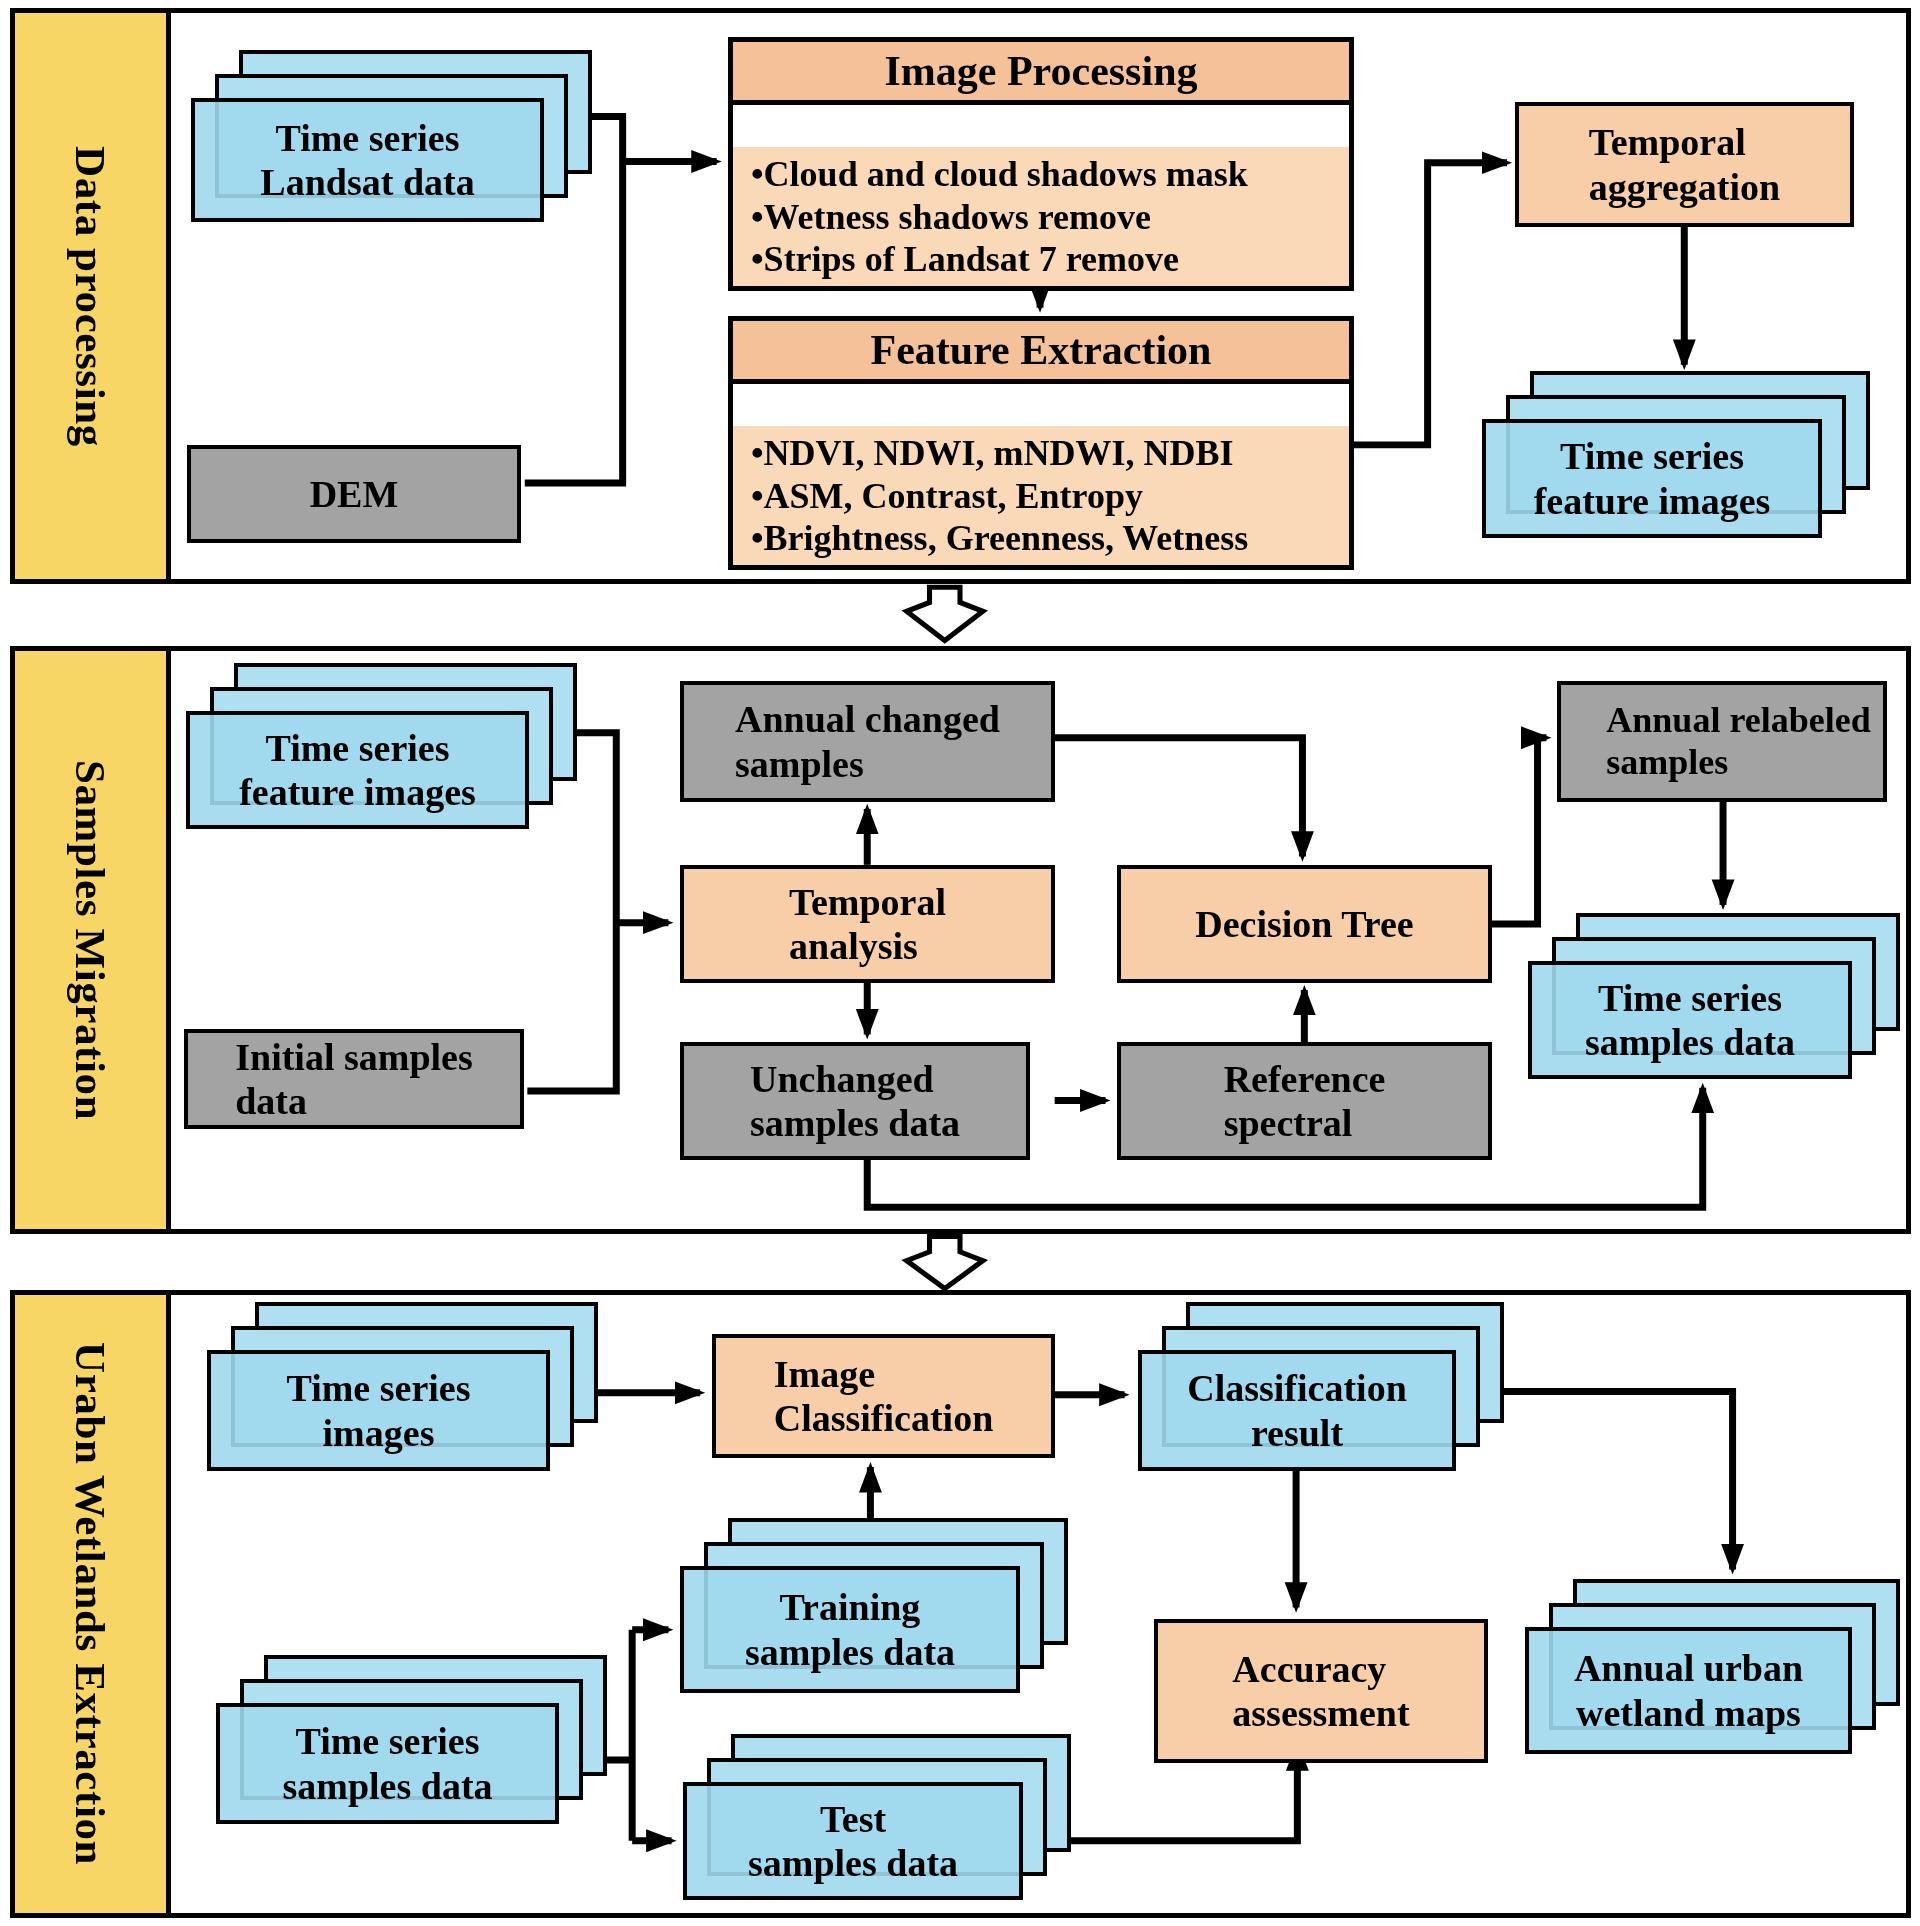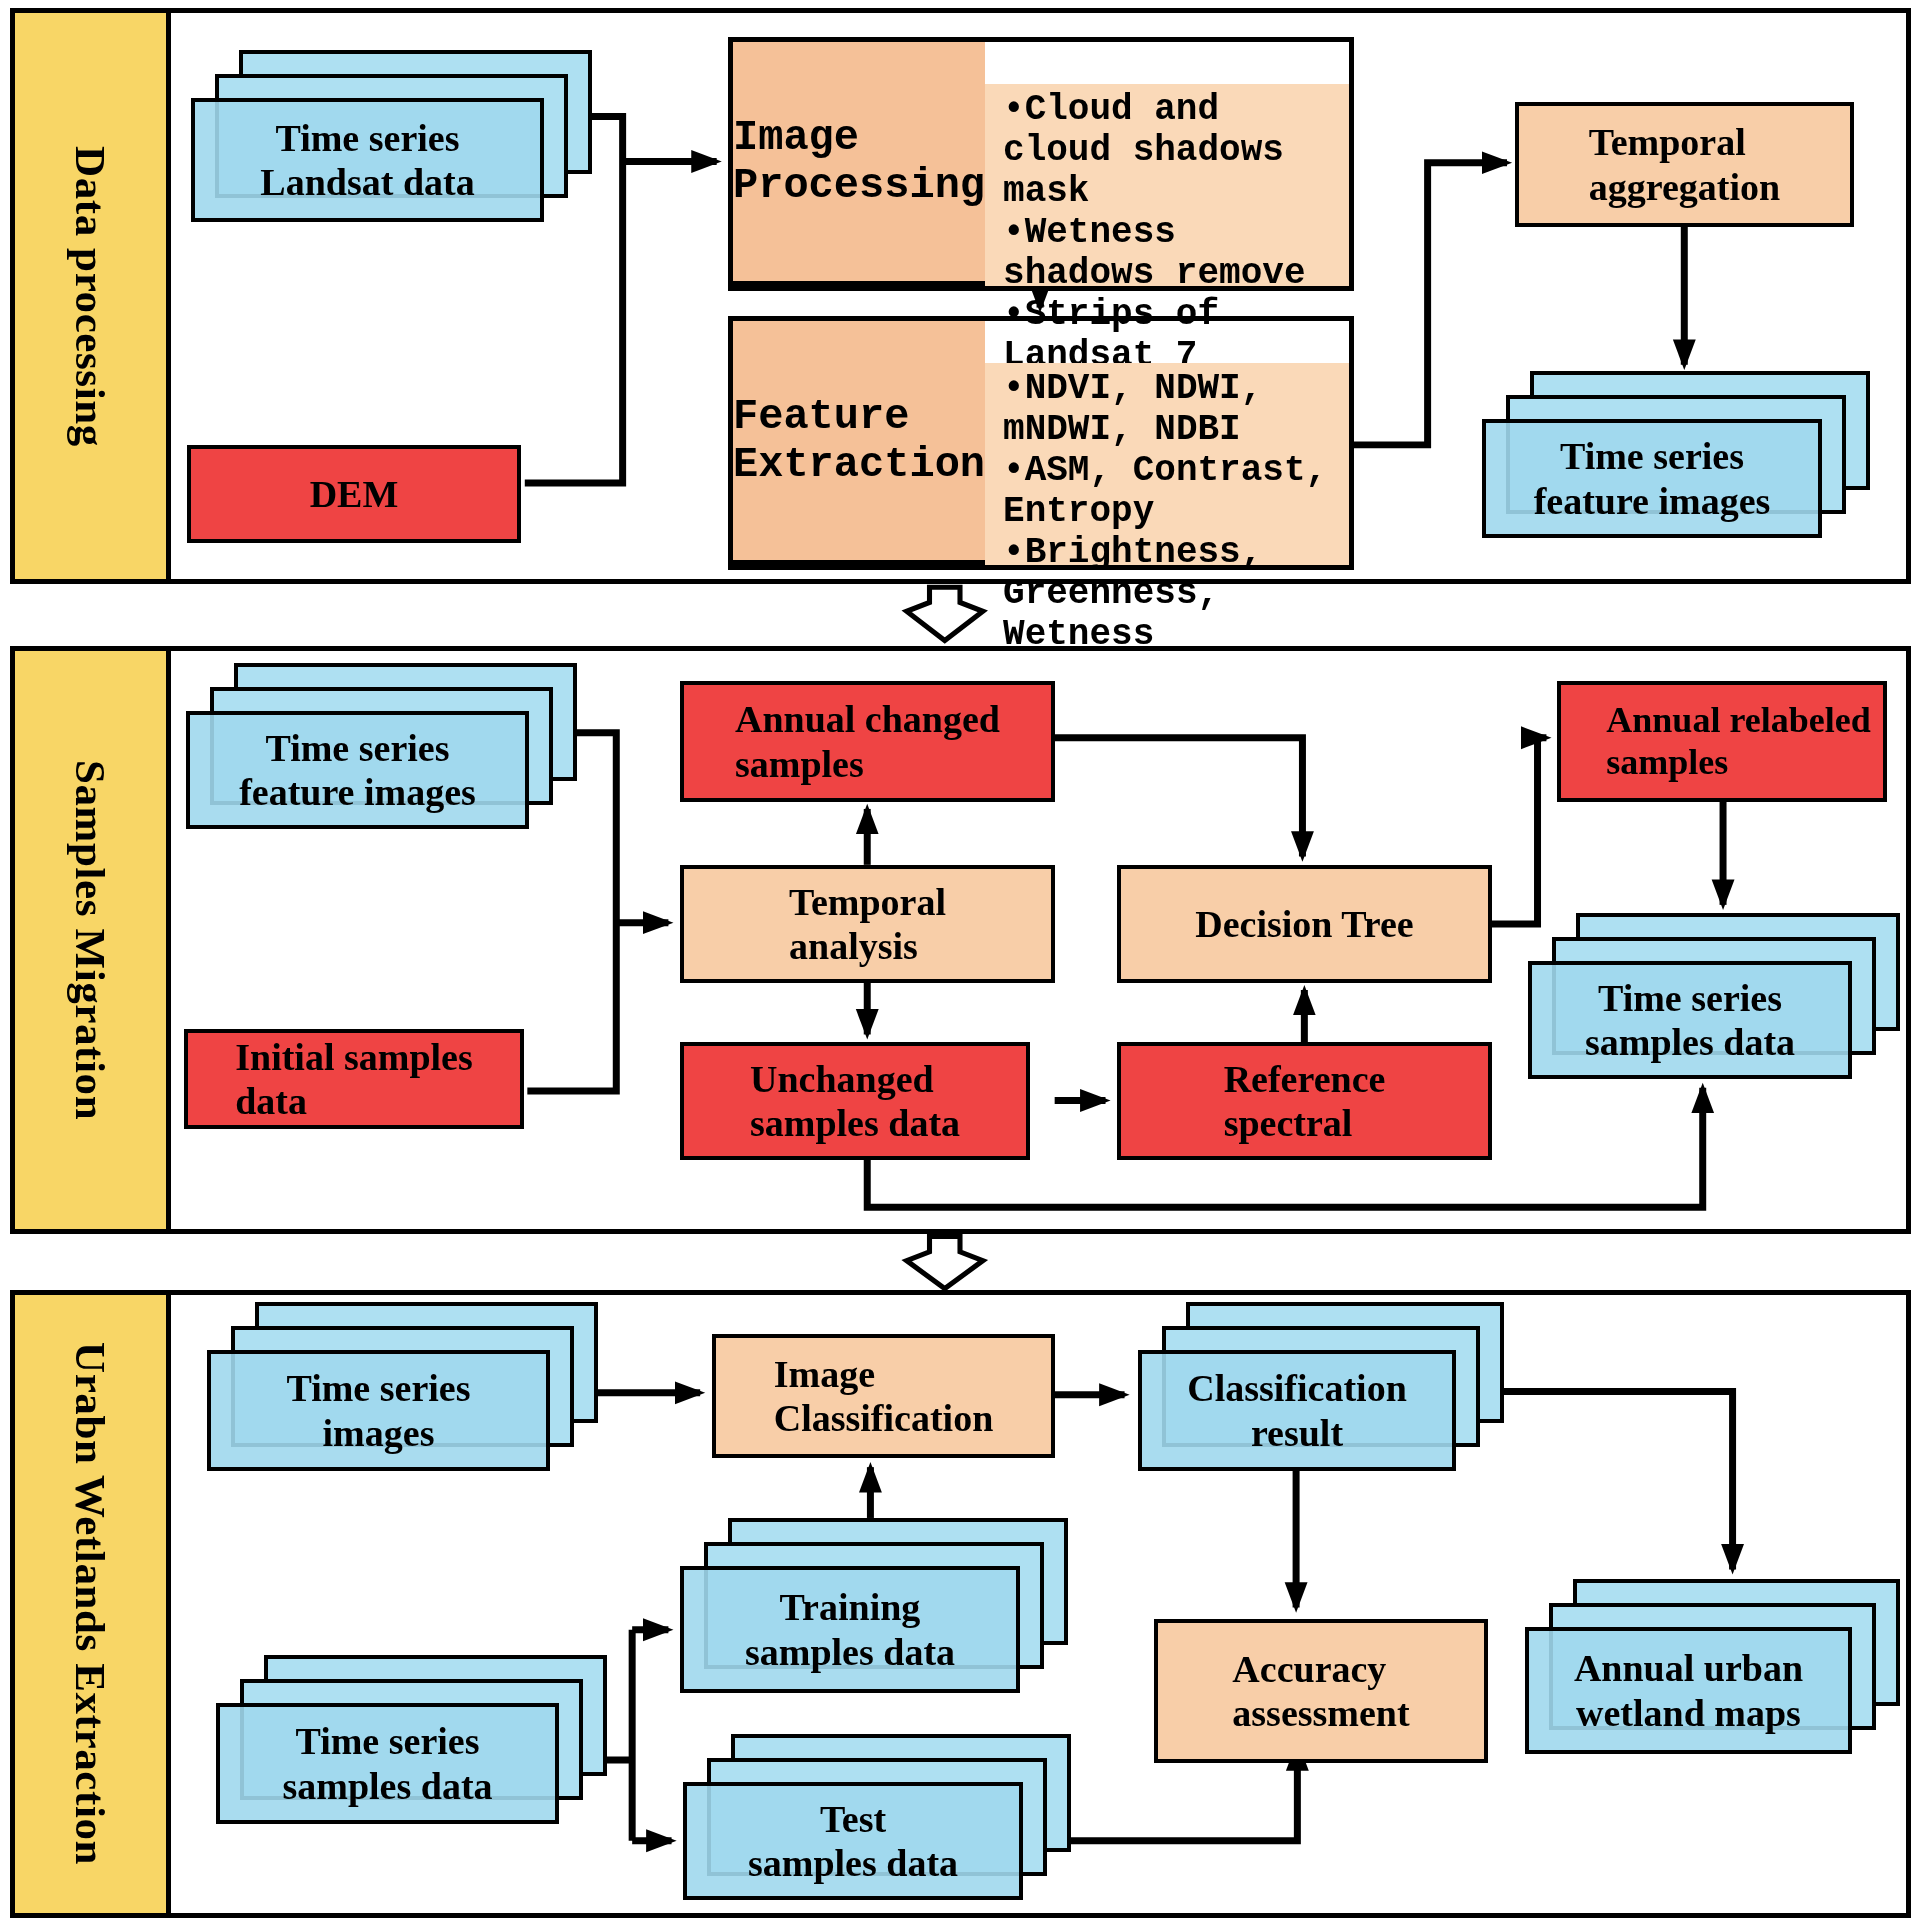--- a/index.html
+++ b/index.html
@@ -7,23 +7,23 @@
         font-family:"Liberation Serif","DejaVu Serif",serif;color:#000;}
   .section{position:absolute;border:5.7px solid #000;background:#fff;box-sizing:border-box;z-index:1;}
   .strip{position:absolute;left:0;top:0;bottom:0;width:151px;background:#F8D666;
          border-right:5.7px solid #000;display:flex;align-items:center;justify-content:center;}
   .vlabel{writing-mode:vertical-rl;text-orientation:mixed;font-weight:700;font-size:43px;
           letter-spacing:0.6px;white-space:nowrap;}
   svg.wires{position:absolute;left:0;top:0;z-index:5;}
   .box{position:absolute;border:4.4px solid #000;box-sizing:border-box;display:flex;align-items:center;
        justify-content:center;text-align:left;font-weight:700;font-size:38px;line-height:1.16;
        white-space:pre-line;z-index:10;}
-  .blue{background:#ef4444;}
+  .blue{background:#a3a3a3;}
   .orange{background:#F8CEA8;}
-  .hbox{position:absolute;border:5.1px solid #000;box-sizing:border-box;display:flex;z-index:10;font-family:Liberation Mono, monospace;}
+  .hbox{position:absolute;border:5.1px solid #000;box-sizing:border-box;display:flex;flex-direction:column;z-index:10;}
   .hbox .hdr{flex:0 0 58px;background:#F5C198;border-bottom:5.1px solid #000;display:flex;align-items:center;
              justify-content:center;font-weight:700;font-size:42px;}
   .hbox .bd{flex:1;background:#FAD9B8;display:flex;flex-direction:column;justify-content:space-around;
             padding:5.1px 18px;font-weight:700;font-size:36px;text-align:left;margin-top:42px;}
   .stack{position:absolute;z-index:10;}
   .stack .layer{position:absolute;border:4.4px solid #000;background:#AEE0F2;box-sizing:border-box;
                 width:var(--w);height:var(--h);}
   .stack .l3{left:48px;top:0;}
   .stack .l2{left:24px;top:24px;}
   .stack .front{left:0;top:48px;background:rgba(160,216,237,0.90);display:flex;align-items:center;

